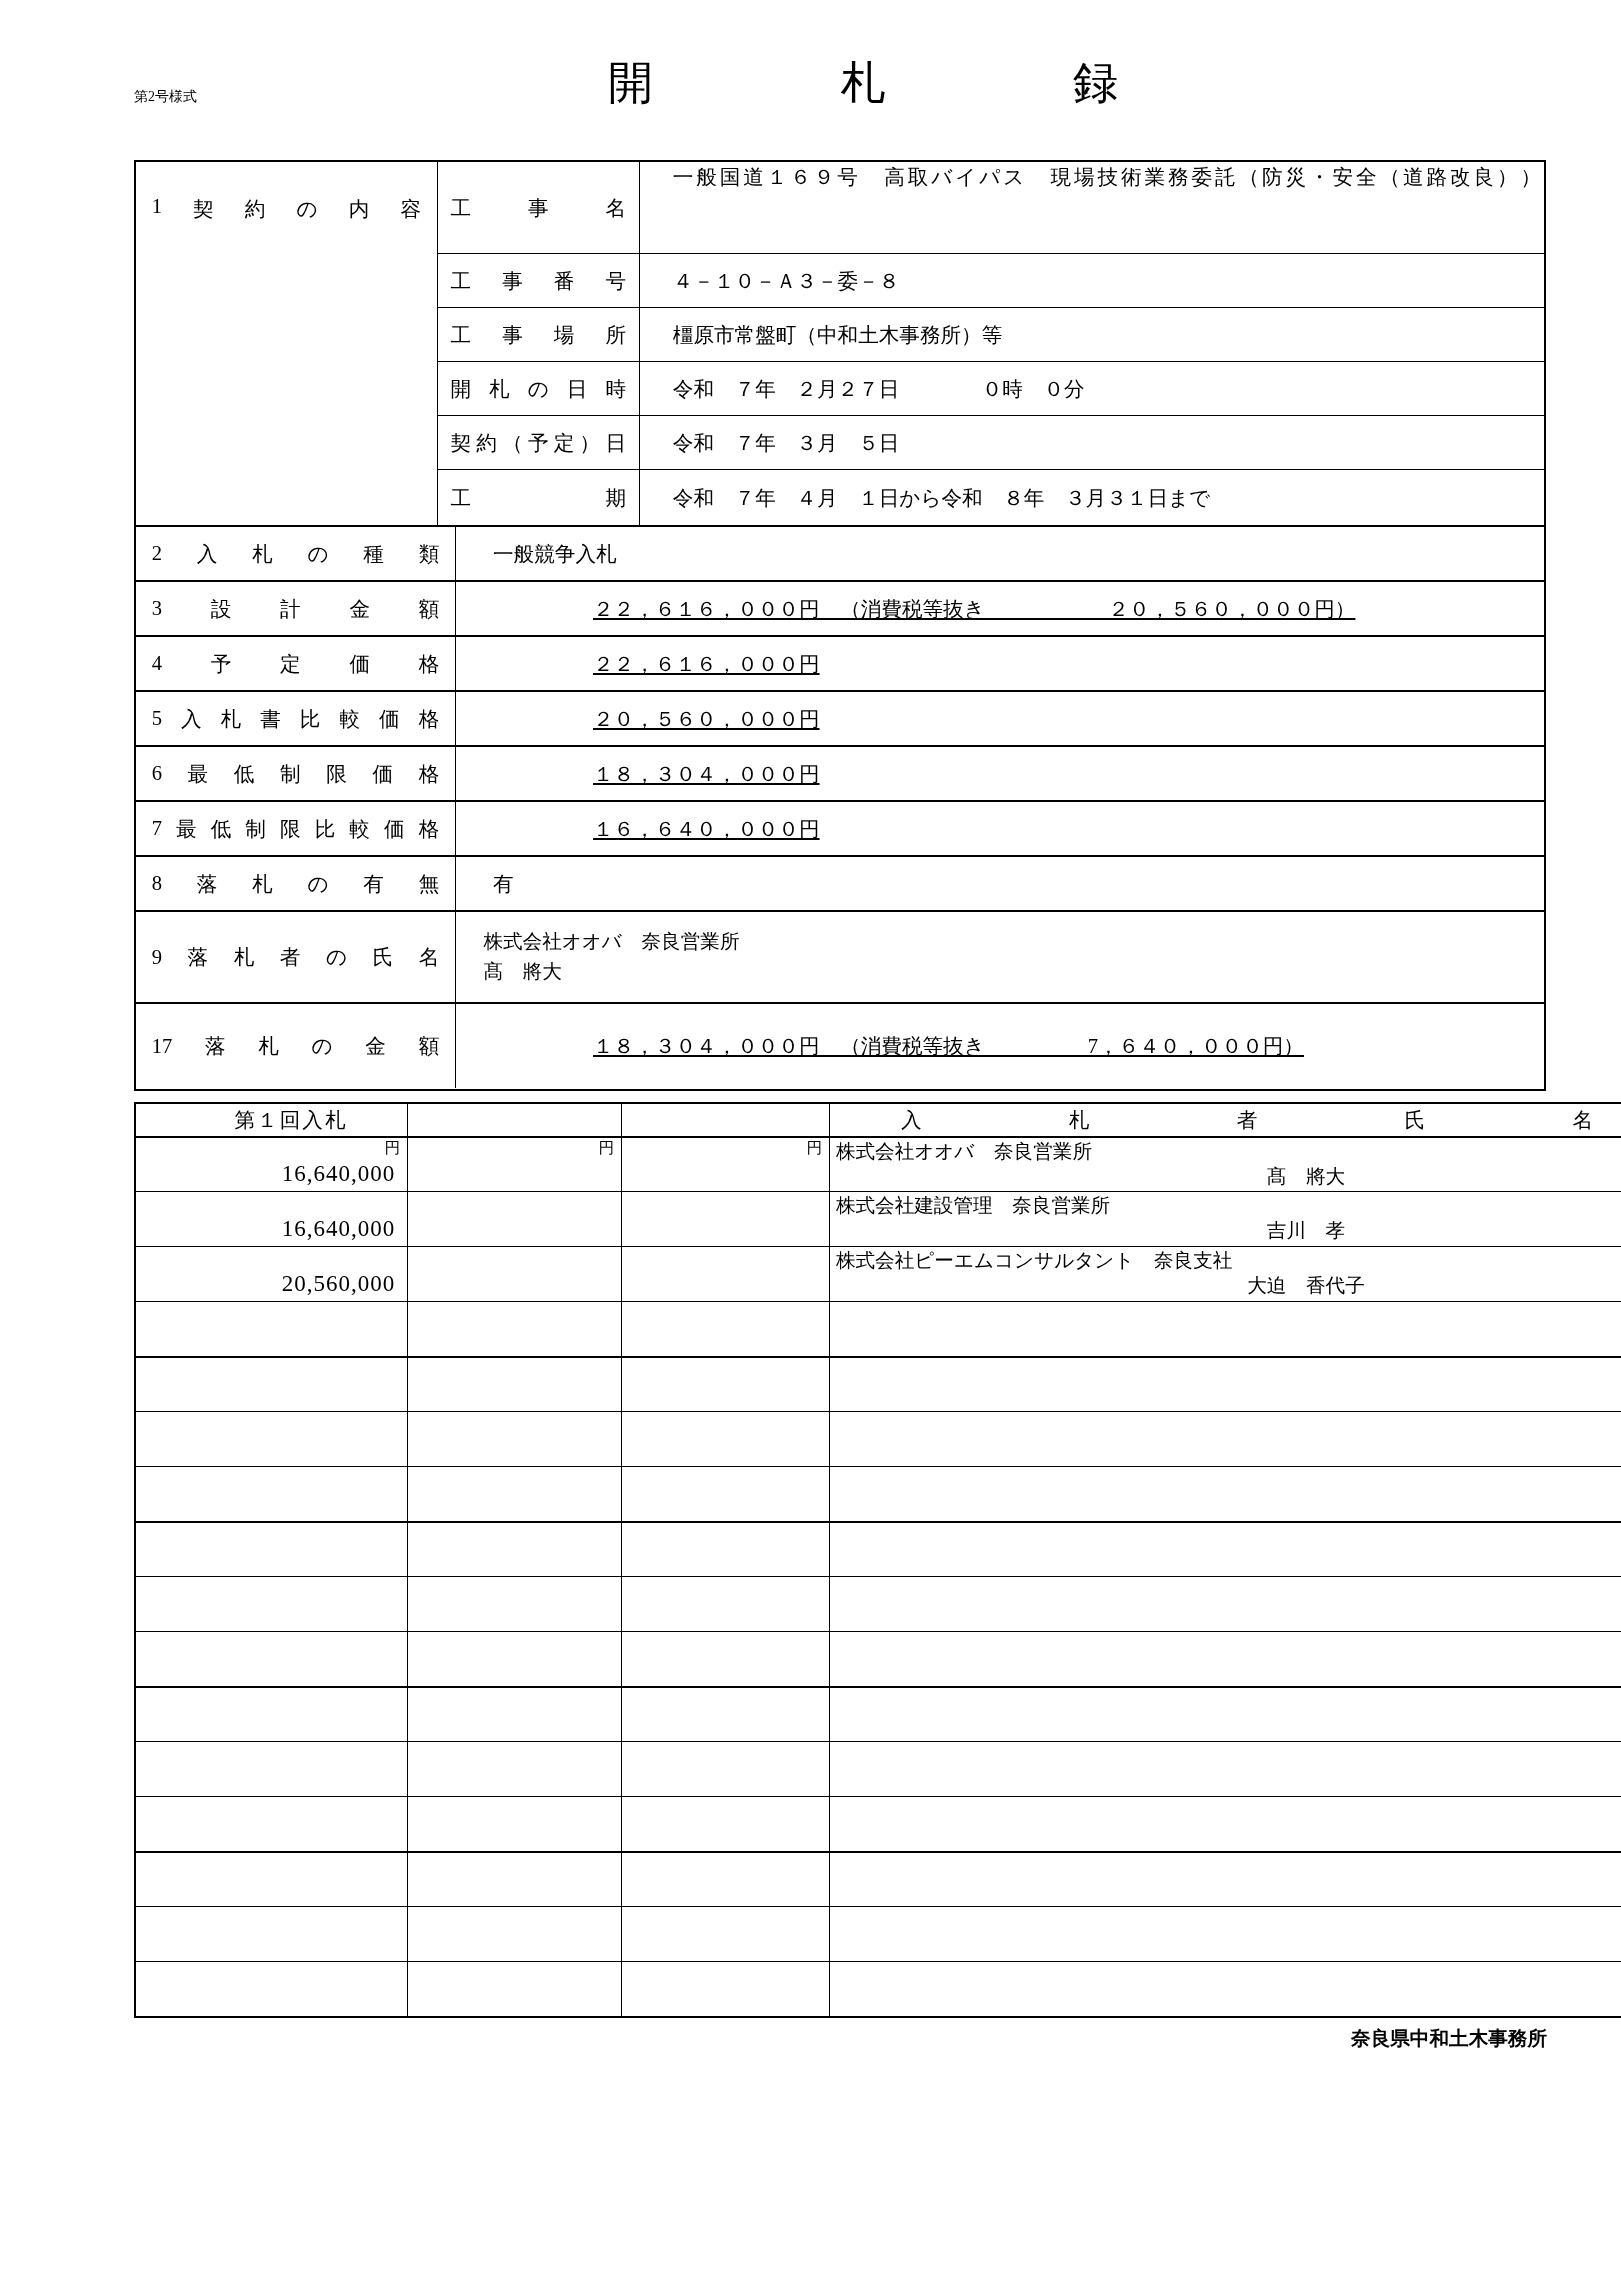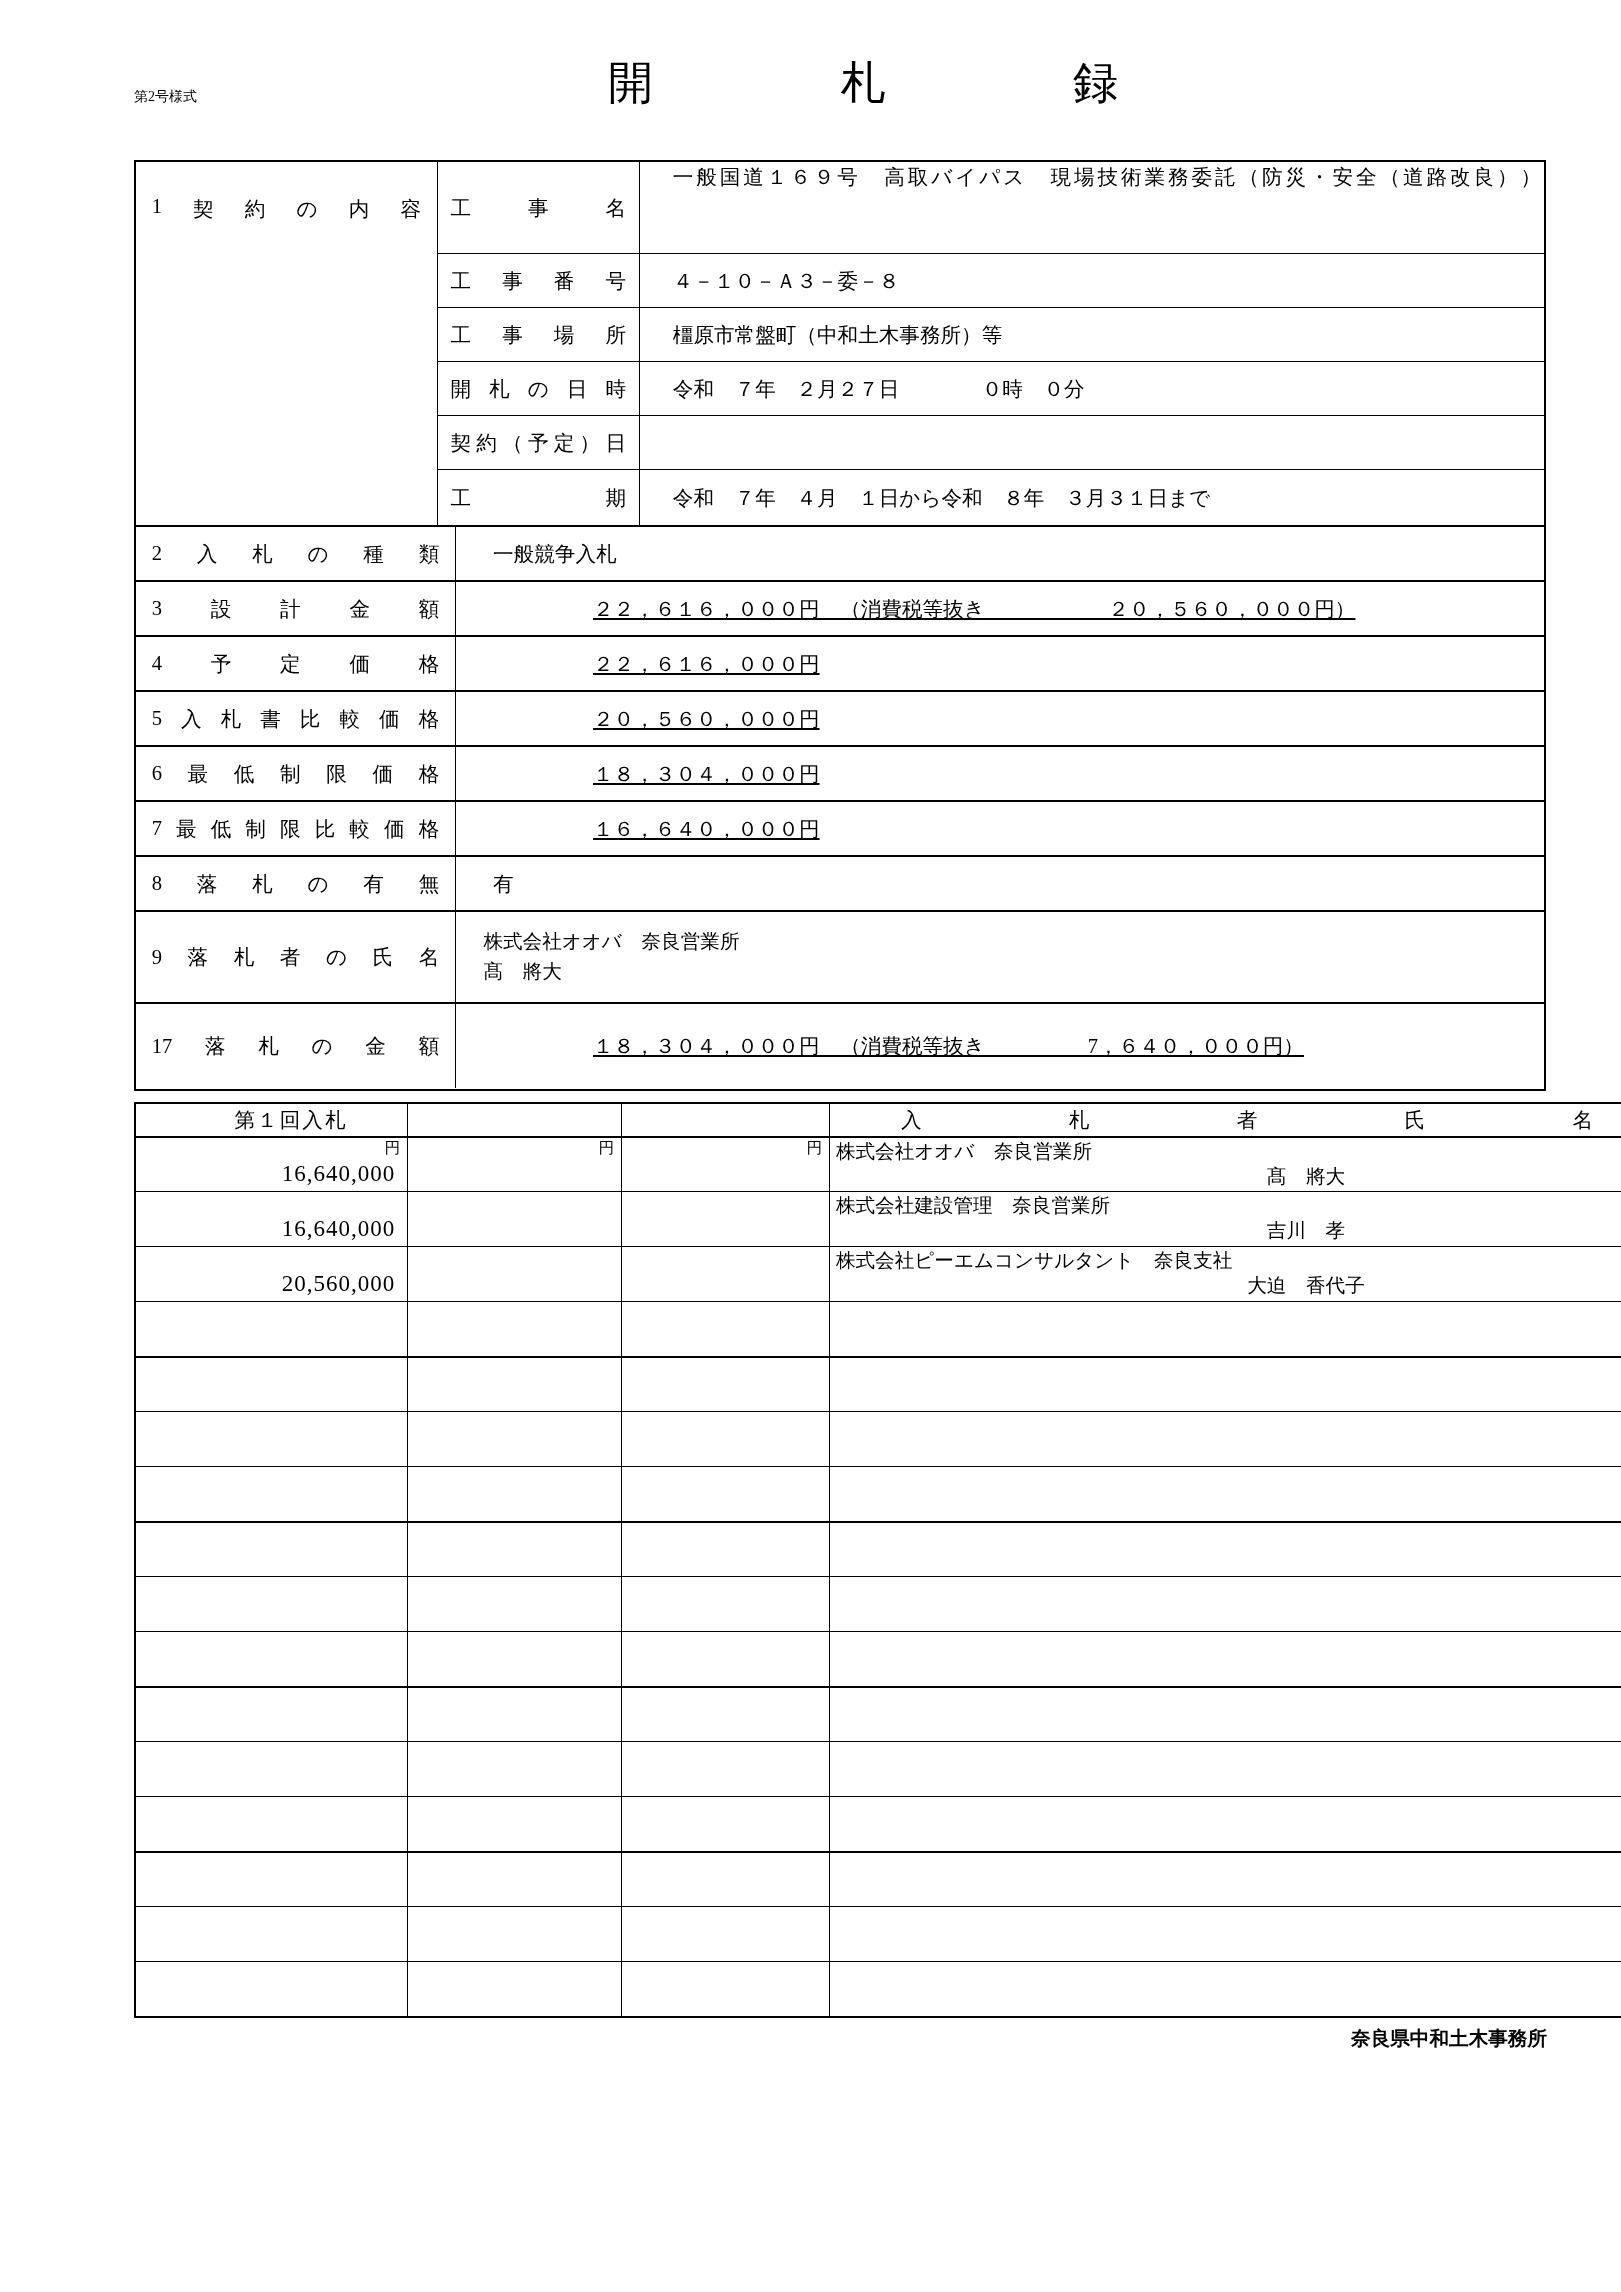--- a/index.html
+++ b/index.html
@@ -143,20 +143,21 @@
         <div class="subrow" style="height:54px">
           <div class="sublabel" data-justify="">
               <span>契</span>
               <span>約</span>
               <span>（</span>
               <span>予</span>
               <span>定</span>
               <span>）</span>
               <span>日</span>
             </div>
+          <div class="subvalue">令和　７年　３月　５日</div>
         </div>
         <div class="subrow" style="height:56px">
           <div class="sublabel" data-justify="">
               <span>工</span>
               <span>期</span>
             </div>
           <div class="subvalue">令和　７年　４月　１日から令和　８年　３月３１日まで</div>
         </div>
       </div>
     </div>

